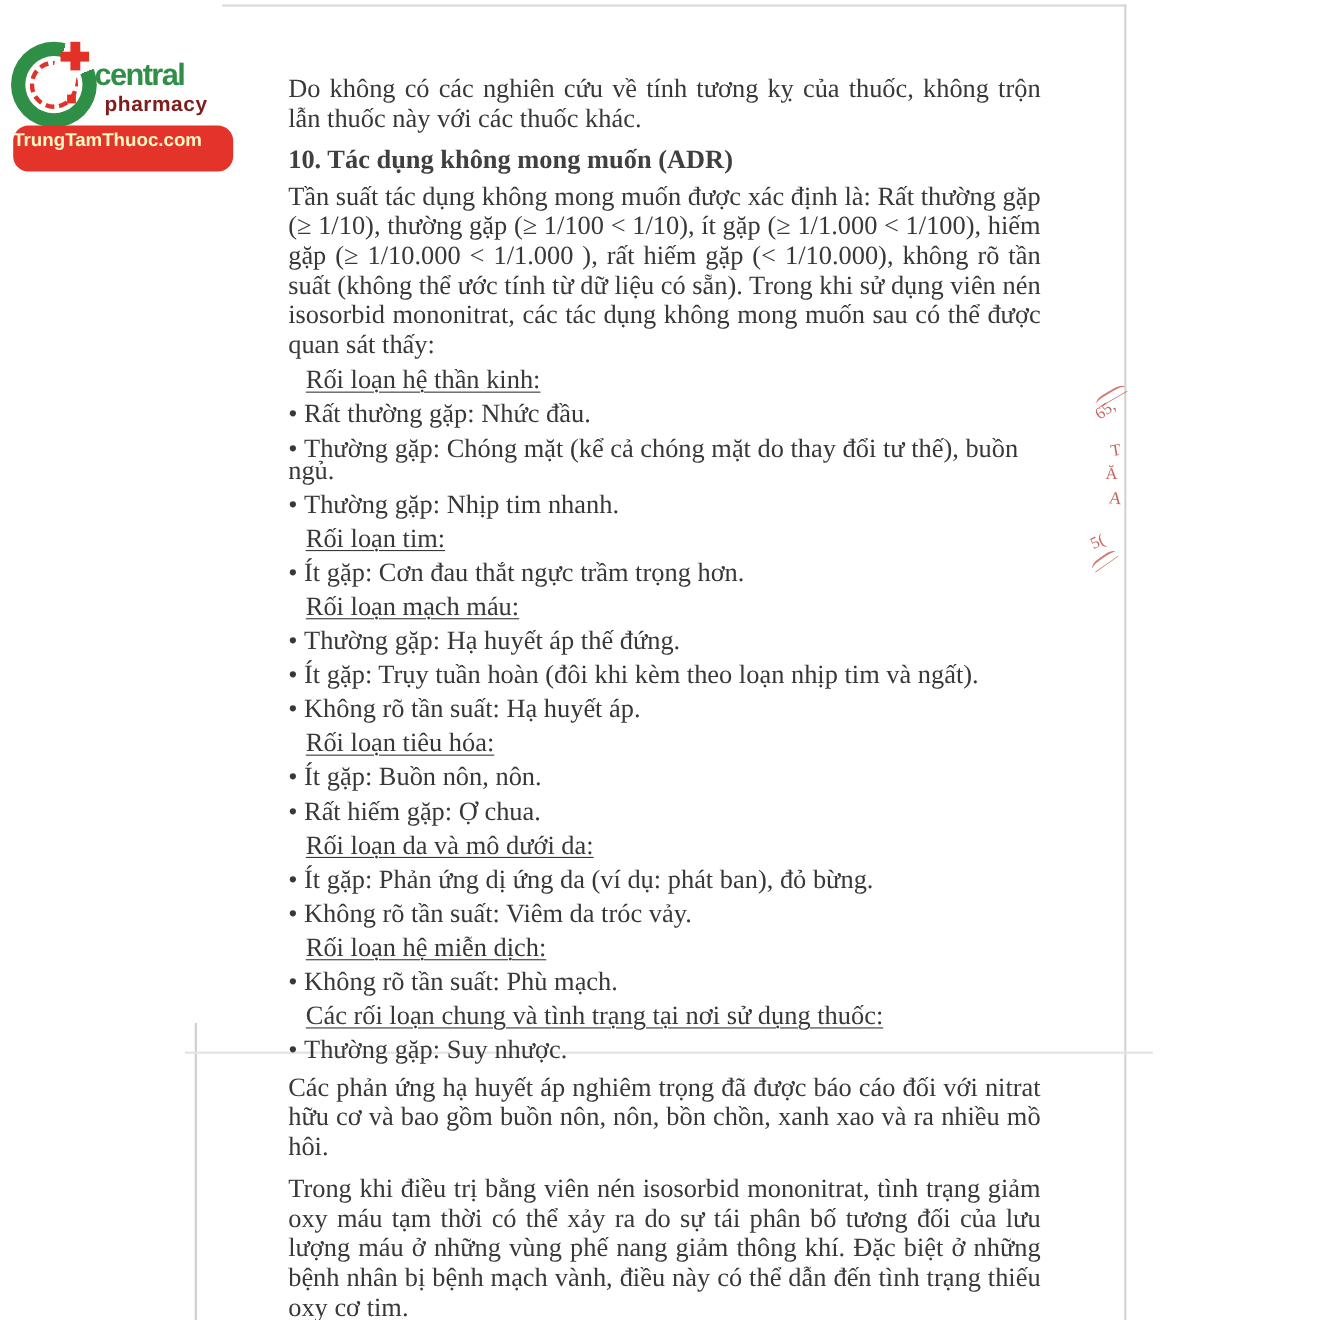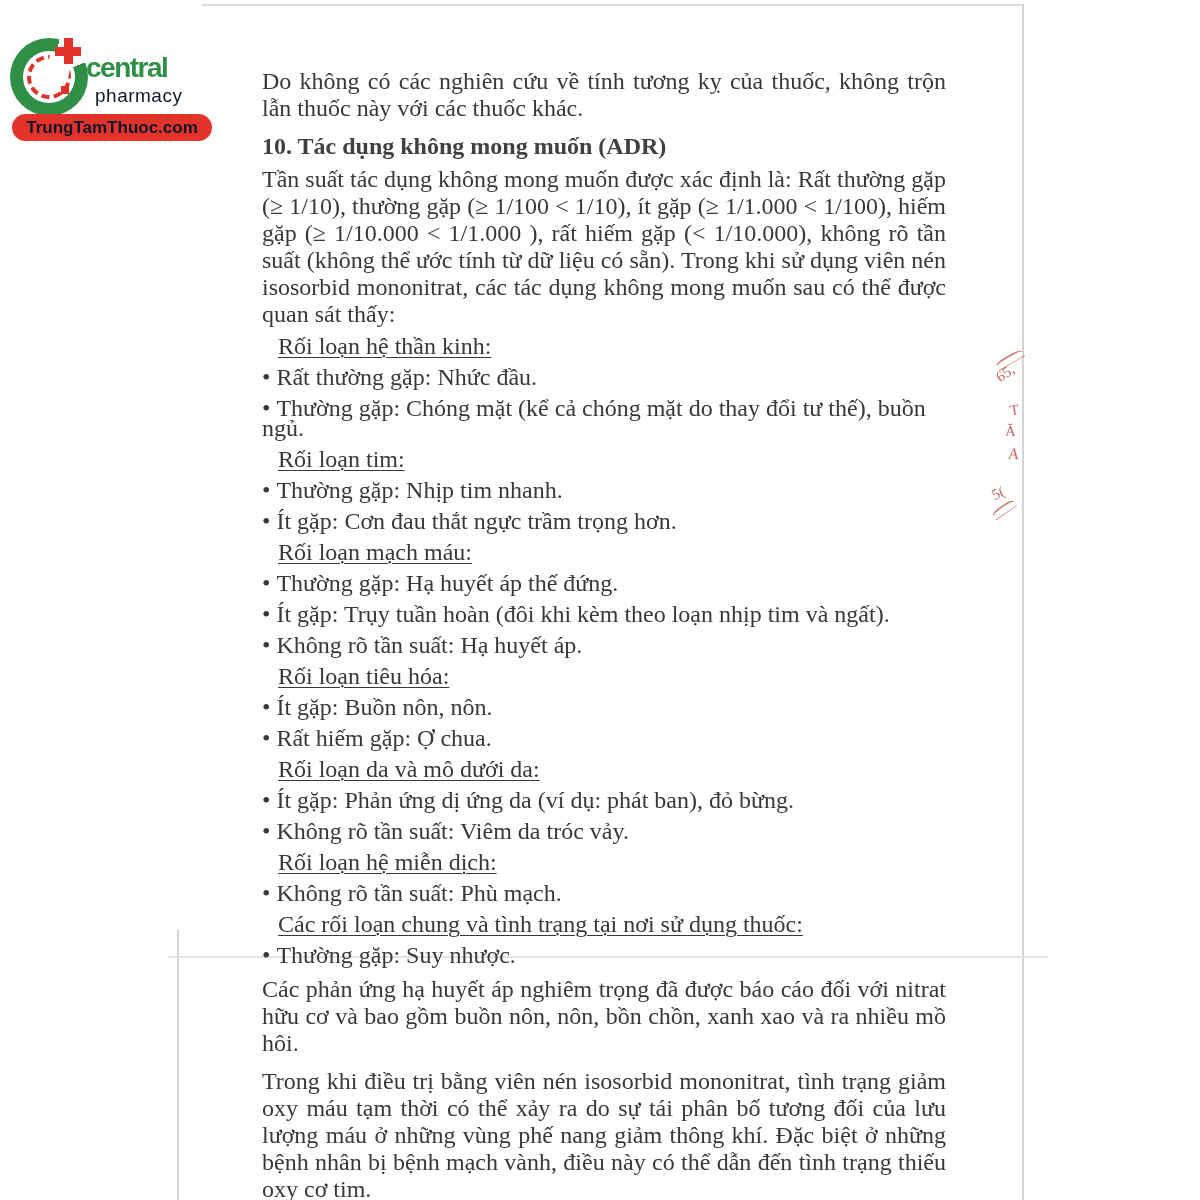--- a/index.html
+++ b/index.html
@@ -22,23 +22,23 @@
   .cmark-green::after{content:"";position:absolute;inset:13px;background:#fff;border-radius:50%;}
   .cmark-red{position:absolute;inset:17px;border-radius:50%;border:4px dashed #e23127;}
   .cmark-red::after{content:"";position:absolute;right:-3px;top:-3px;width:22px;height:22px;
         background:#fff;transform:rotate(10deg);}
   .cmark-plus{position:absolute;left:45px;top:0;width:26px;height:26px;
         background:linear-gradient(#e23127,#e23127) 50% 50%/26px 9px no-repeat,
                    linear-gradient(#e23127,#e23127) 50% 50%/9px 26px no-repeat;}
   .cmark-dot{position:absolute;left:51px;top:48px;width:8px;height:8px;background:#e23127;}
   .logo-text{position:absolute;left:76px;top:12px;}
   .logo-brand{font-weight:bold;font-size:28px;line-height:40px;color:#2f8f46;letter-spacing:-1.5px;}
-  .logo-sub{font-weight:normal;font-size:19px;line-height:20px;color:#0f172a;margin:-2px 0 0 9px;letter-spacing:.5px;}
-  .logo-pill{position:absolute;left:2px;top:78px;width:200px;height:27px;background:#e4332b;
-        border-radius:14px;color:#0f172a;font-weight:bold;font-size:17px;line-height:27px;text-align:center;}
+  .logo-sub{font-weight:bold;font-size:19px;line-height:20px;color:#7f1d1d;margin:-2px 0 0 9px;letter-spacing:.5px;}
+  .logo-pill{position:absolute;left:2px;top:78px;width:200px;height:42px;background:#e4332b;
+        border-radius:14px;color:#fef9c3;font-weight:bold;font-size:17px;line-height:27px;text-align:left;}
 
   
   .content{position:absolute;left:262px;top:68px;width:684px;
            font-size:24px;line-height:27px;color:#383838;}
   .para{margin:0 0 8px;text-align:justify;}
   .para-gap{margin-bottom:11px;}
   .sec-title{font-weight:bold;color:#404040;margin:0 0 6px;line-height:27px;}
   .sec-title.s10{margin-bottom:6px;}
   .adr-line{margin:0 0 11px;line-height:20px;}
   .adr-h{text-decoration:underline;text-underline-offset:3px;text-decoration-thickness:1px;margin-left:16px;}
@@ -93,22 +93,22 @@
     <p class="para para-gap">Do không có các nghiên cứu về tính tương kỵ của thuốc, không trộn lẫn thuốc này với các thuốc khác.</p>
 
     <p class="sec-title s10">10. Tác dụng không mong muốn (ADR)</p>
 
     <p class="para freq">Tần suất tác dụng không mong muốn được xác định là: Rất thường gặp (≥ 1/10), thường gặp (≥ 1/100 &lt; 1/10), ít gặp (≥ 1/1.000 &lt; 1/100), hiếm gặp (≥ 1/10.000 &lt; 1/1.000 ), rất hiếm gặp (&lt; 1/10.000), không rõ tần suất (không thể ước tính từ dữ liệu có sẵn). Trong khi sử dụng viên nén isosorbid mononitrat, các tác dụng không mong muốn sau có thể được quan sát thấy:</p>
 
     <p class="adr-line adr-h">Rối loạn hệ thần kinh:</p>
     <p class="adr-line bullet">Rất thường gặp: Nhức đầu.</p>
     <p class="adr-line bullet">Thường gặp: Chóng mặt (kể cả chóng mặt do thay đổi tư thế), buồn ngủ.</p>
 
+    <p class="adr-line bullet">Thường gặp: Nhịp tim nhanh.</p>
     <p class="adr-line adr-h">Rối loạn tim:</p>
-    <p class="adr-line bullet">Thường gặp: Nhịp tim nhanh.</p>
     <p class="adr-line bullet">Ít gặp: Cơn đau thắt ngực trầm trọng hơn.</p>
 
     <p class="adr-line adr-h">Rối loạn mạch máu:</p>
     <p class="adr-line bullet">Thường gặp: Hạ huyết áp thế đứng.</p>
     <p class="adr-line bullet">Ít gặp: Trụy tuần hoàn (đôi khi kèm theo loạn nhịp tim và ngất).</p>
     <p class="adr-line bullet">Không rõ tần suất: Hạ huyết áp.</p>
 
     <p class="adr-line adr-h">Rối loạn tiêu hóa:</p>
     <p class="adr-line bullet">Ít gặp: Buồn nôn, nôn.</p>
     <p class="adr-line bullet">Rất hiếm gặp: Ợ chua.</p>

